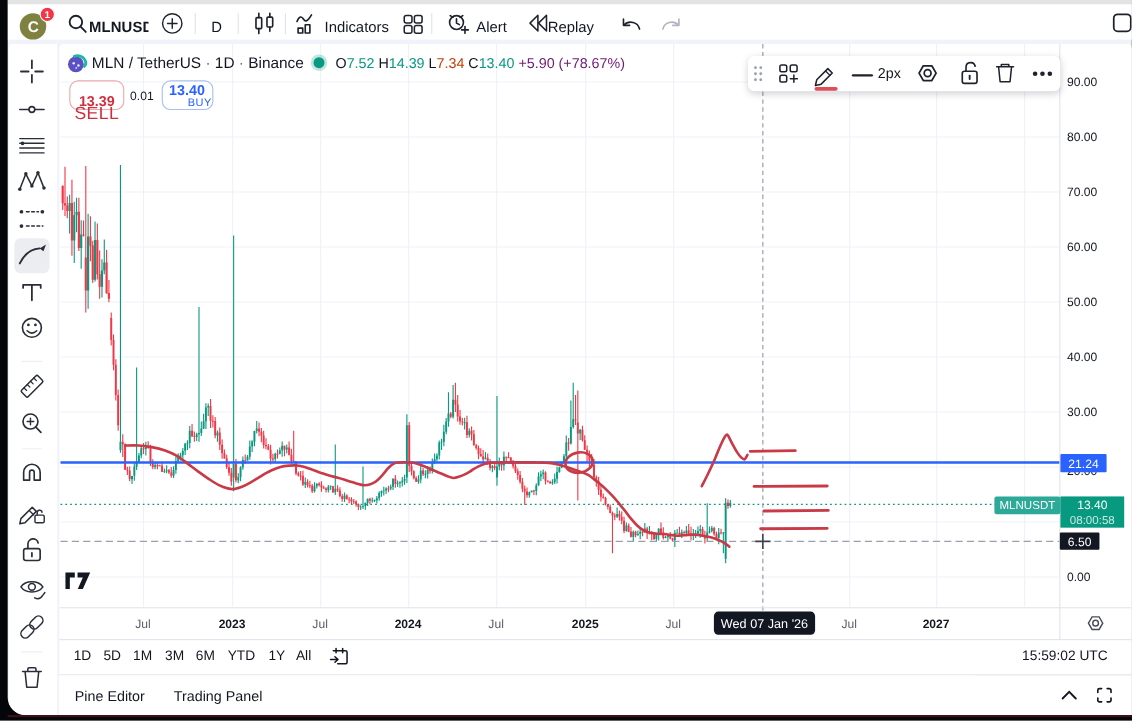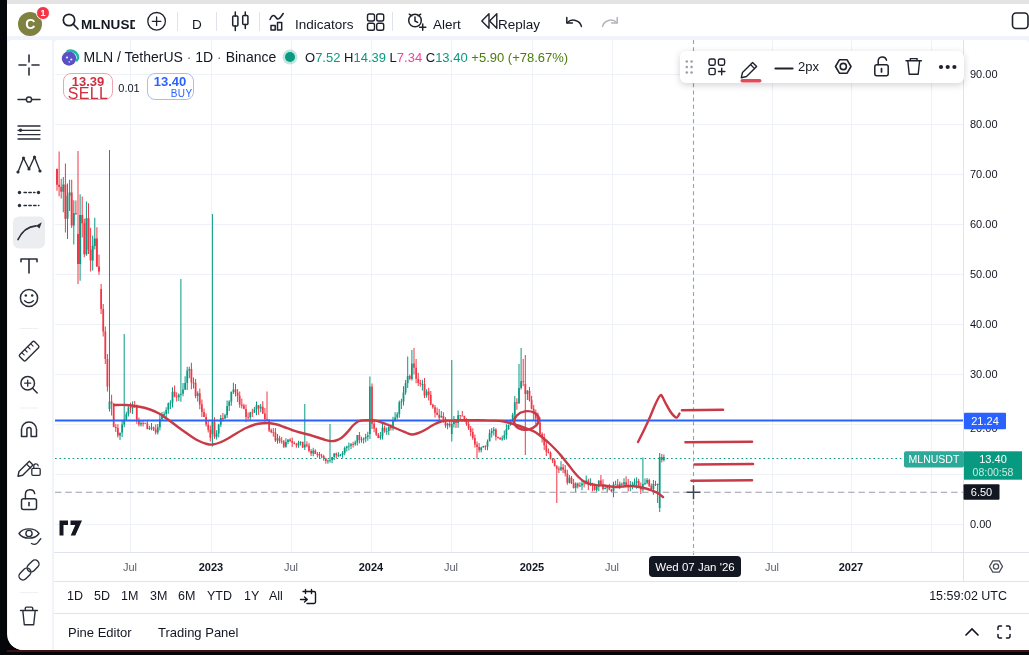--- a/index.html
+++ b/index.html
@@ -182,23 +182,23 @@
       </svg>
       <svg class="abs" style="left:5px;top:8px;" width="26" height="20" fill="none">
         <circle cx="10" cy="10.5" r="7.2" fill="#5B51C5"></circle>
         <circle cx="8" cy="9.5" r="1.1" fill="#fff" opacity=".9"></circle>
           <circle cx="12.3" cy="11.5" r="1.1" fill="#fff" opacity=".9"></circle>
           <circle cx="10.3" cy="13.8" r=".9" fill="#fff" opacity=".7"></circle>
         <path d="M8.5,3.2a7.8,7.8 0 0 1 9.8,3.4a5,5 0 0 1 -0.6,5.8" stroke="#1CB9A5" stroke-width="2.5" stroke-linecap="round"></path>
       </svg>
       <div class="abs" style="left:29.5px;top:8.5px;font-size:14px;color:#131722;">MLN / TetherUS <span style="color:#6A6D78">·</span> 1D <span style="color:#6A6D78">·</span> Binance</div>
       <div class="abs" style="left:231px;top:12px;width:10px;height:10px;border-radius:50%;background:#089981;box-shadow:0 0 0 2.5px rgba(8,153,129,.25);"></div>
-      <div class="abs" style="left:251px;top:10px;font-size:13px;color:#131722;">O<span style="color:#089981">7.52</span> H<span style="color:#089981">14.39</span> L<span style="color:#ec4899">7.34</span> C<span style="color:#089981">13.40</span> <span style="color:#4d7c0f">+5.90 (+78.67%)</span></div>
+      <div class="abs" style="left:251px;top:10px;font-size:13px;color:#131722;">O<span style="color:#089981">7.52</span> H<span style="color:#089981">14.39</span> L<span style="color:#c2410c">7.34</span> C<span style="color:#089981">13.40</span> <span style="color:#701a75">+5.90 (+78.67%)</span></div>
       <div class="abs" style="left:9px;top:33px;width:48px;height:25px;border:1.5px solid #EDA6AD;border-radius:8px;background:#fff;text-align:center;">
-        <div style="font-size:13px;font-weight:700;color:#CE2F3F;line-height:14px;margin-top:1px;">13.39</div>
+        <div style="font-size:13px;font-weight:700;color:#CE2F3F;line-height:14px;margin-top:11px;">13.39</div>
         <div style="font-size:16px;color:#CE2F3F;line-height:10px;letter-spacing:.4px;">SELL</div>
       </div>
       <div class="abs" style="left:62px;top:41.5px;width:26px;text-align:center;font-size:11px;color:#131722;">0.01</div>
       <div class="abs" style="left:92.5px;top:33px;width:45px;height:25px;border:1.5px solid #A6BFF0;border-radius:8px;background:#fff;text-align:center;">
         <div style="font-size:13px;font-weight:700;color:#2962FF;line-height:14px;margin-top:1px;">13.40</div>
         <div style="font-size:10px;color:#2962FF;line-height:10px;letter-spacing:.4px;text-align:right;">BUY</div>
       </div>
       <div class="abs" style="left:0;top:541px;width:975px;height:1px;background:#E0E3EB;"></div>
       <div class="abs" style="left:0;top:573px;width:975px;height:1px;background:#E0E3EB;"></div>
       <div class="abs" style="left:0;top:549px;width:975px;height:16px;font-size:12.5px;color:#131722;">

